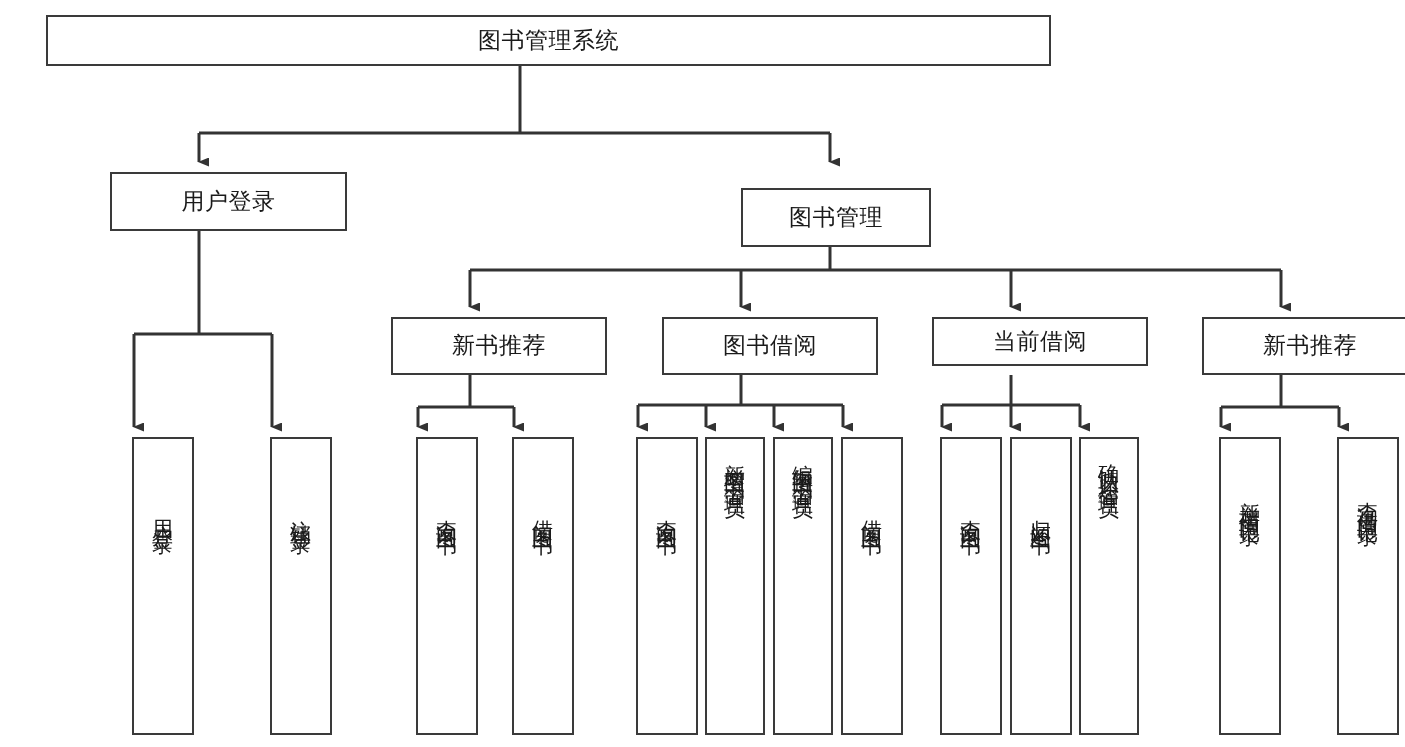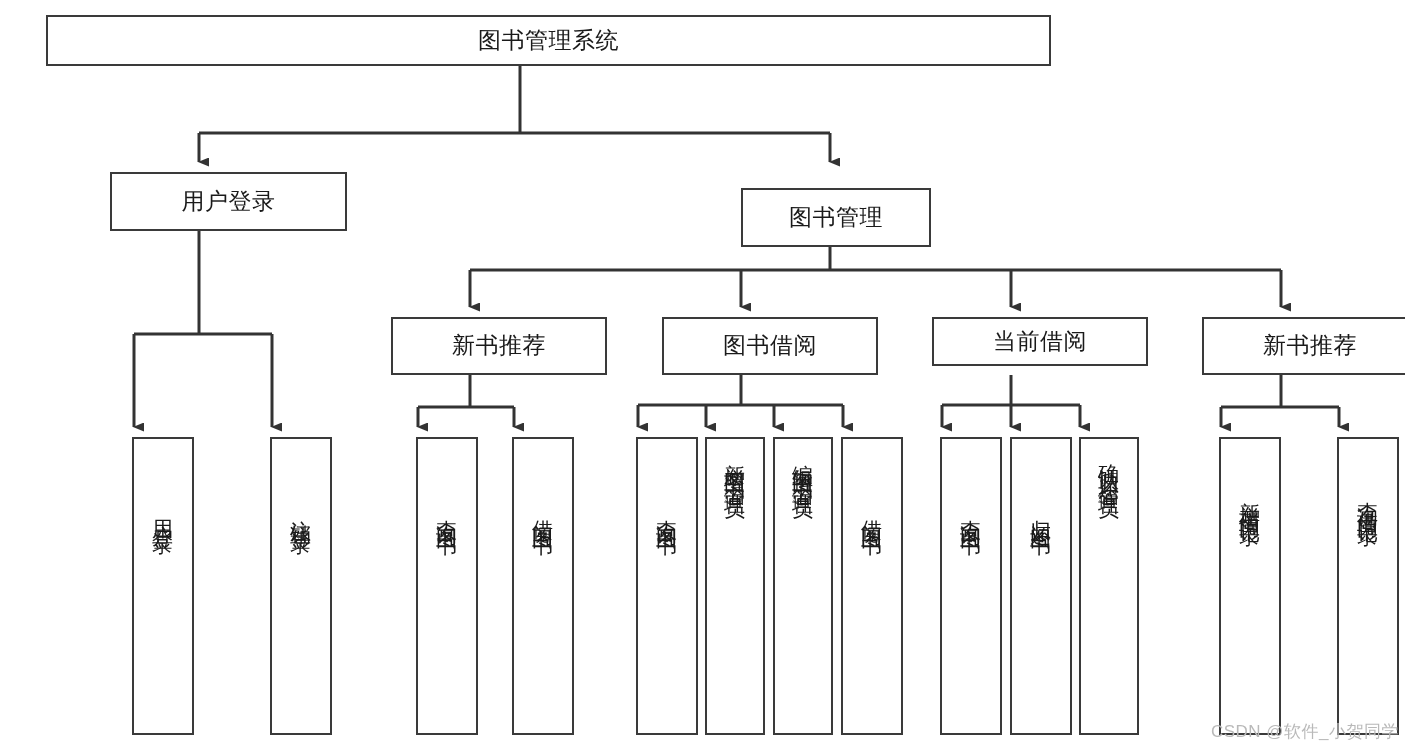--- a/index.html
+++ b/index.html
@@ -195,15 +195,14 @@
   <div class="node leaf-node leaf-top" style="left:1050px; top:437px; width:60px; height:298px;">
     <span class="node-label">确认归还（管理员）</span>
   </div>
   <div class="node leaf-node leaf-mid2" style="left:1190px; top:437px; width:62px; height:298px;">
     <span class="node-label">新增借阅记录</span>
   </div>
   <div class="node leaf-node leaf-mid2" style="left:1308px; top:437px; width:62px; height:298px;">
     <span class="node-label">查询借阅记录</span>
   </div>
 
-  <div class="watermark">CSDN @软件_小贺同学</div>
 
 </div>
 
 </body></html>

